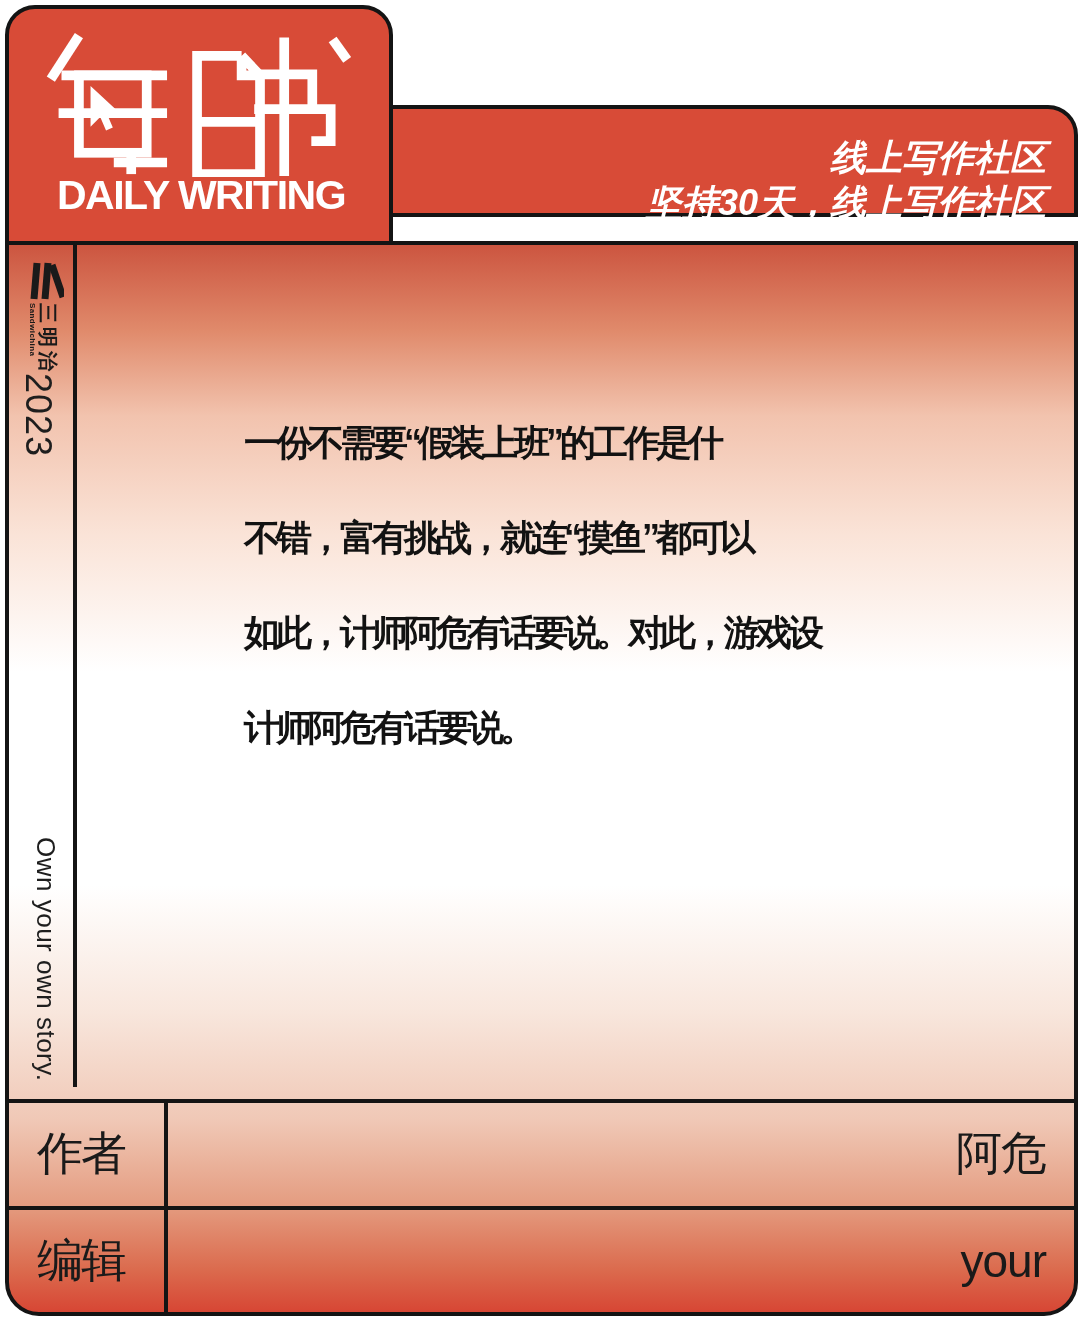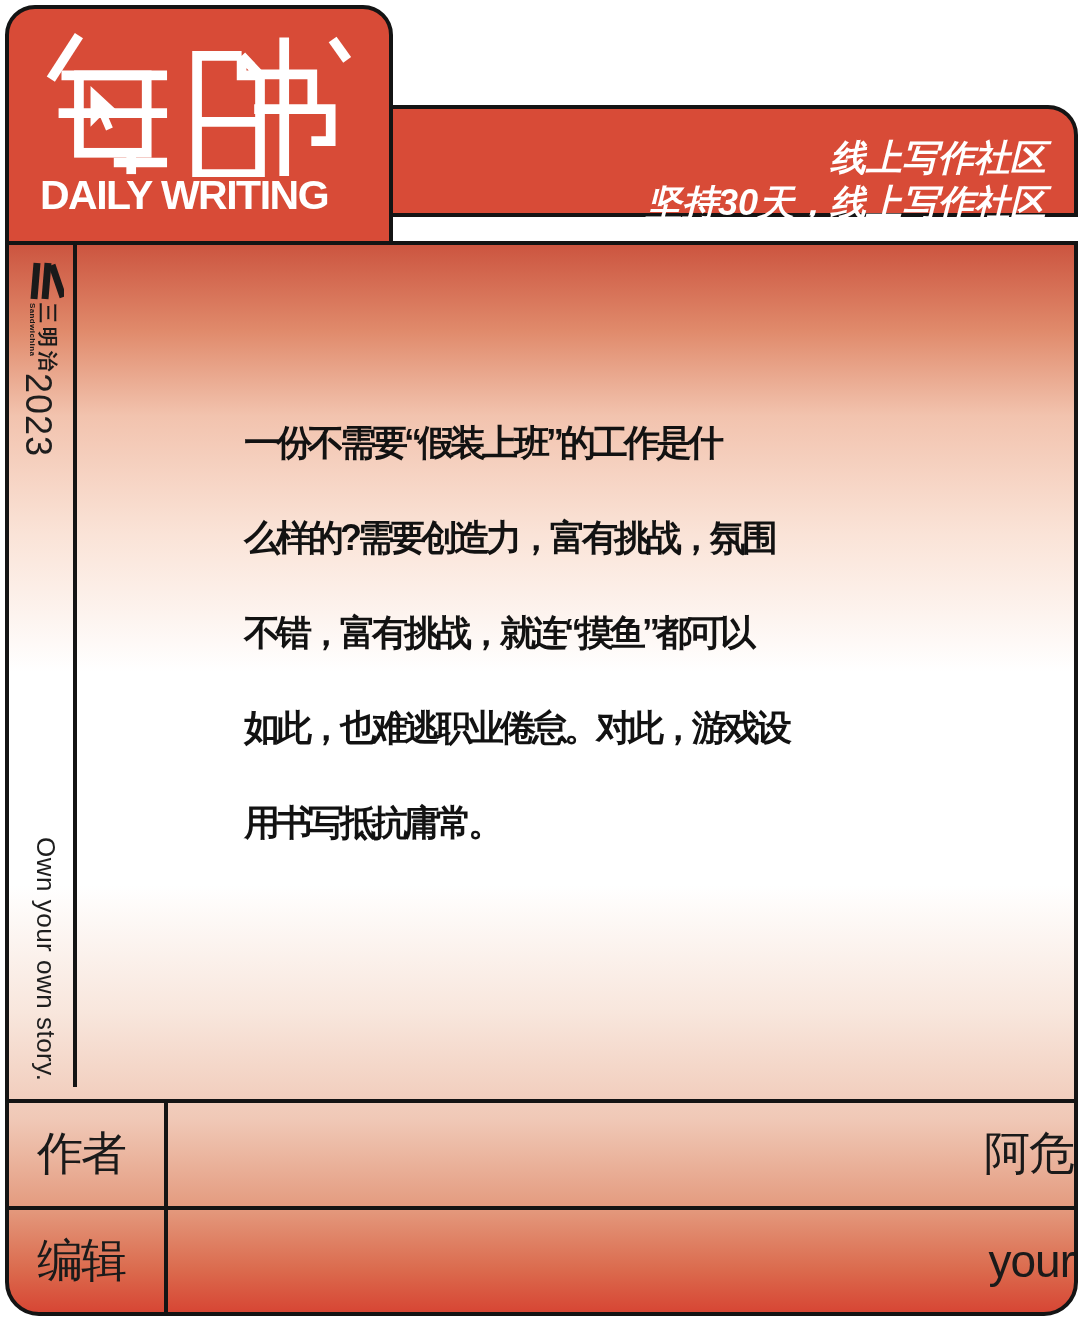--- a/index.html
+++ b/index.html
@@ -8,21 +8,21 @@
     font-family:"Liberation Sans",sans-serif;color:#141414;
   }
   
   .logo-box{
     position:absolute;left:5px;top:5px;width:388px;height:240px;
     box-sizing:border-box;background:#D84B37;border:4px solid #141414;
     border-radius:30px 30px 0 0;
   }
   .logo-svg{position:absolute;left:25px;top:15px;width:330px;height:153px;}
   .logo-en{
-    position:absolute;left:31px;top:163px;width:300px;
+    position:absolute;left:48px;top:163px;width:300px;
     font-size:41px;font-weight:bold;letter-spacing:-1.5px;color:#ffffff;white-space:nowrap;
   }
   
   .tagline-bar{
     position:absolute;left:389px;top:105px;width:689px;height:112px;
     box-sizing:border-box;background:#D84B37;border:4px solid #141414;
     border-radius:0 30px 0 0;text-align:right;
     padding:26px 28px 0 0;color:#ffffff;font-style:italic;font-weight:600;
   }
   .tagline-line{font-size:36px;line-height:45px;letter-spacing:0;white-space:nowrap;}
@@ -68,21 +68,21 @@
     border-top:4px solid #141414;display:flex;flex-direction:column;margin-top:12px;
   }
   .frow{display:flex;flex:1;min-height:0;}
   .frow + .frow{border-top:4px solid #141414;}
   .flabel{
     width:127px;border-right:4px solid #141414;display:flex;align-items:center;
     padding-left:28px;font-size:46px;font-weight:500;letter-spacing:-2px;color:#1a1a1a;
   }
   .fvalue{
     flex:1;display:flex;align-items:center;justify-content:flex-end;
-    font-size:46px;font-weight:500;letter-spacing:-1px;color:#1a1a1a;
+    padding-right:28px;font-size:46px;font-weight:500;letter-spacing:-1px;color:#1a1a1a;
   }
 </style>
 </head>
 <body>
 
 <div class="page">
 
   <div class="logo-box">
     <svg class="logo-svg" viewBox="0 0 340 158" fill="none" stroke="#ffffff" stroke-width="10">
       <g>
@@ -124,24 +124,23 @@
       <div class="brand-rot">
         <div class="brand-cn">三明治</div>
         <div class="brand-en">Sandwichina</div>
       </div>
       <div class="year-rot">2023</div>
       <div class="motto-rot">Own your own story.</div>
     </div>
 
     <div class="paragraph">
       <div class="para-line">一份不需要“假装上班”的工作是什</div>
-      <div class="para-line">么样的?需要创造力，富有挑战，氛围</div>
       <div class="para-line">不错，富有挑战，就连“摸鱼”都可以</div>
-      <div class="para-line">如此，也难逃职业倦怠。对此，游戏设</div>
-      <div class="para-line">用书写抵抗庸常。</div>
+      <div class="para-line">如此，计师阿危有话要说。对此，游戏设</div>
+      <div class="para-line">计师阿危有话要说。</div>
     </div>
 
     <div class="footer">
       <div class="frow">
         <div class="flabel">作者</div>
         <div class="fvalue">阿危</div>
       </div>
       <div class="frow">
         <div class="flabel">编辑</div>
         <div class="fvalue">your</div>

